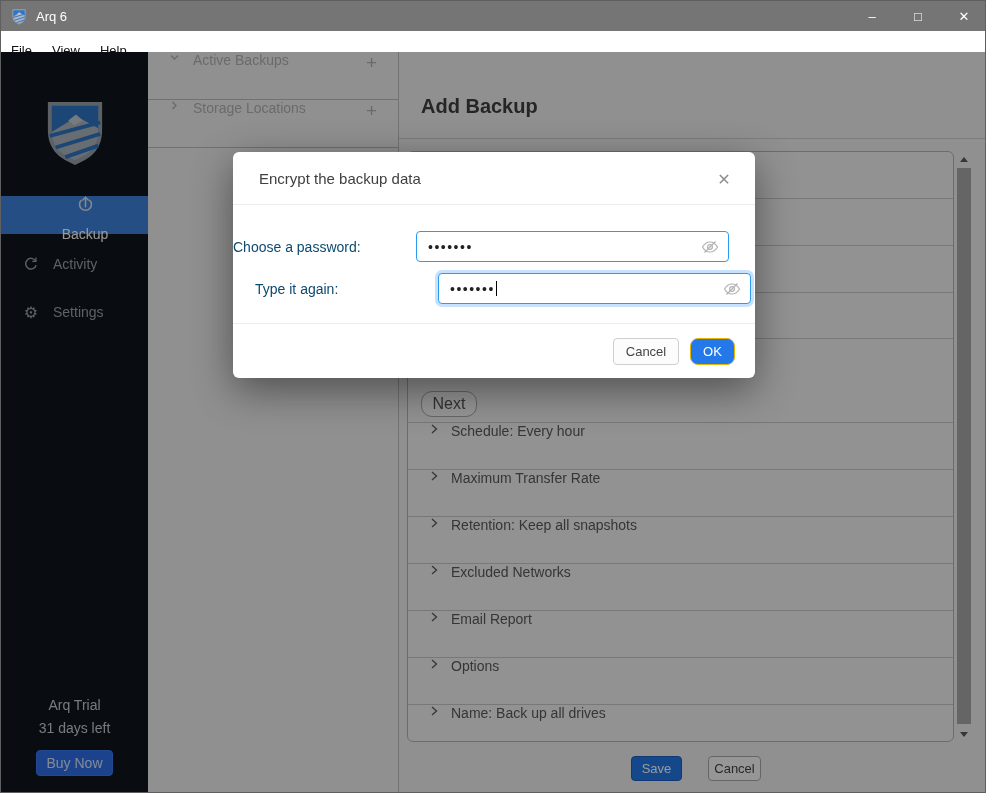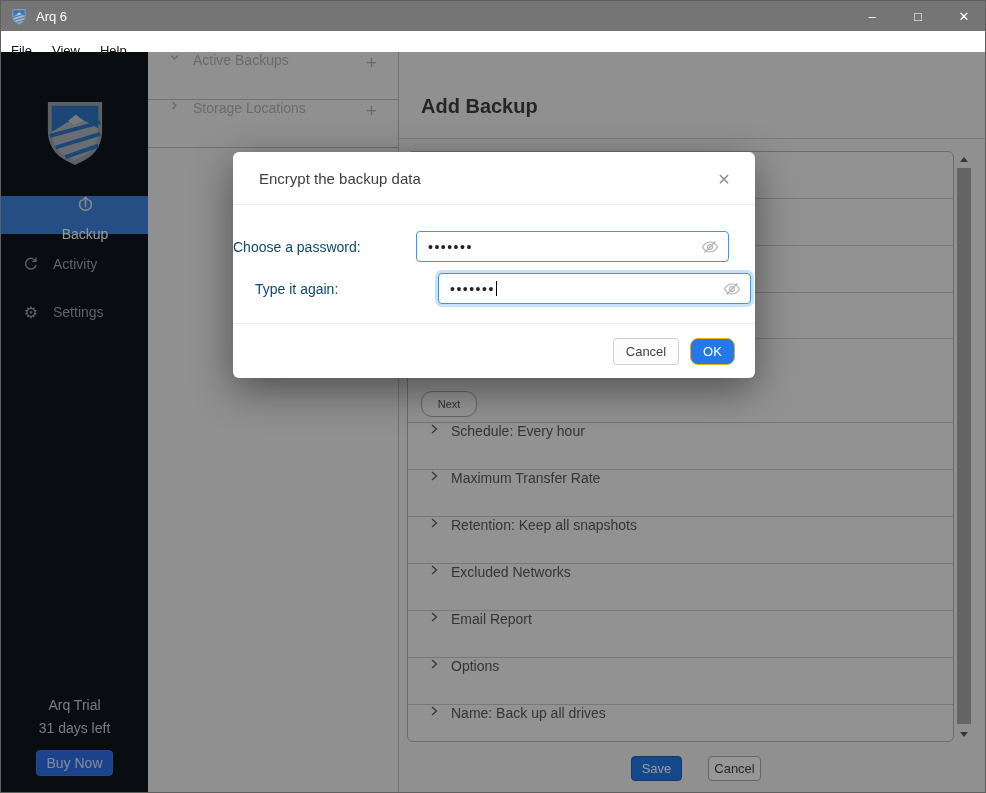--- a/index.html
+++ b/index.html
@@ -49,21 +49,21 @@
   .main-title { position:absolute; left:22px; top:43px; font-size:20px; font-weight:600; color:#3f3f3f; }
   .main-header-border { position:absolute; left:0; top:86px; width:100%; height:1px; background:#cfcfcf; }
   .list { position:absolute; left:8px; top:99px; width:547px; height:591px; background:#f3f3f3;
     border:1px solid #b5b5b5; border-radius:6px; overflow:hidden; }
   .acc-row { height:47px; border-bottom:1px solid #c9c9c9; display:flex; 
     padding-left:20px; gap:11px; color:#5a5a5a; font-size:14px; }
   .acc-row.h4 { height:46px; }
   .acc-row .chev { width:12px; height:12px; display:flex; align-items:center; }
   .acc-expanded { height:84px; border-bottom:1px solid #c9c9c9; position:relative; }
   .next-btn { position:absolute; left:13px; top:52px; width:56px; height:26px; background:#fafafa;
-    border:1px solid #ababab; border-radius:11px; font-size:11px; color:#555; font-family:inherit; }
+    border:1px solid #ababab; border-radius:11px; font-size:16px; color:#555; font-family:inherit; }
   .acc-row.last { border-bottom:none; height:38px; }
   
   .scrollbar { position:absolute; left:557px; top:99px; width:16px; height:591px; background:#f1f1f1; }
   .sb-btn { position:absolute; left:0; width:16px; height:16px; display:flex; align-items:center; justify-content:center; }
   .sb-up { top:0; } .sb-down { bottom:0; }
   .tri-up { width:0; height:0; border-left:4px solid transparent; border-right:4px solid transparent;
     border-bottom:5px solid #5a5a5a; }
   .tri-down { width:0; height:0; border-left:4px solid transparent; border-right:4px solid transparent;
     border-top:5px solid #5a5a5a; }
   .sb-thumb { position:absolute; left:1px; top:17px; width:14px; height:556px; background:#a8a8a8; }

